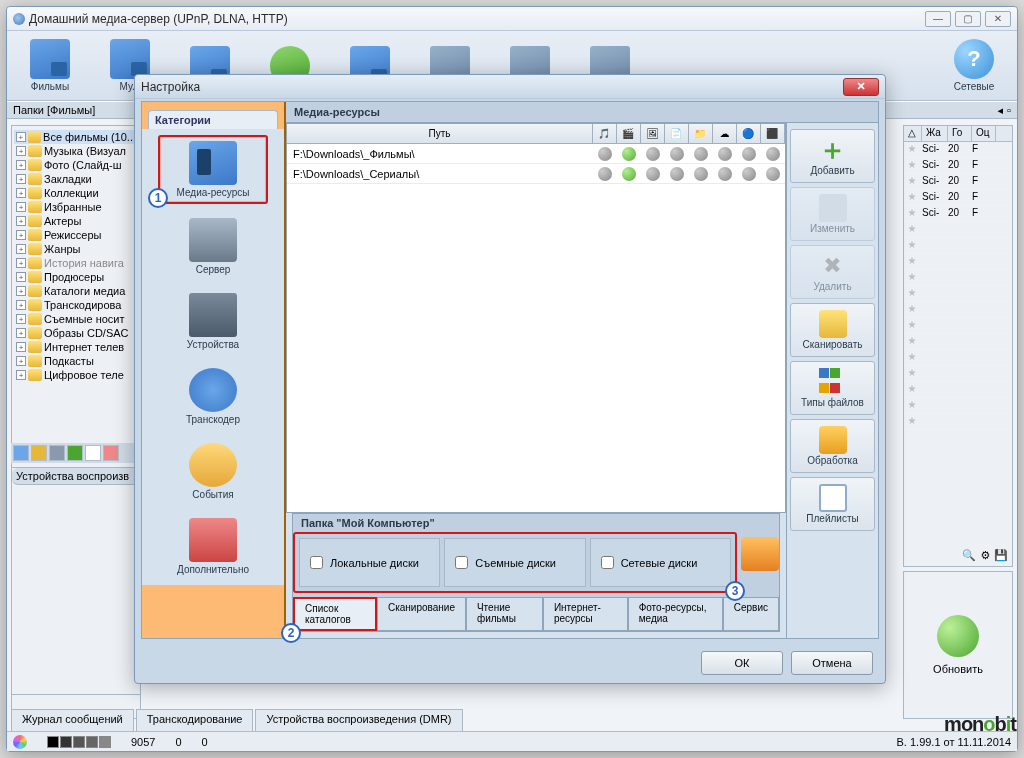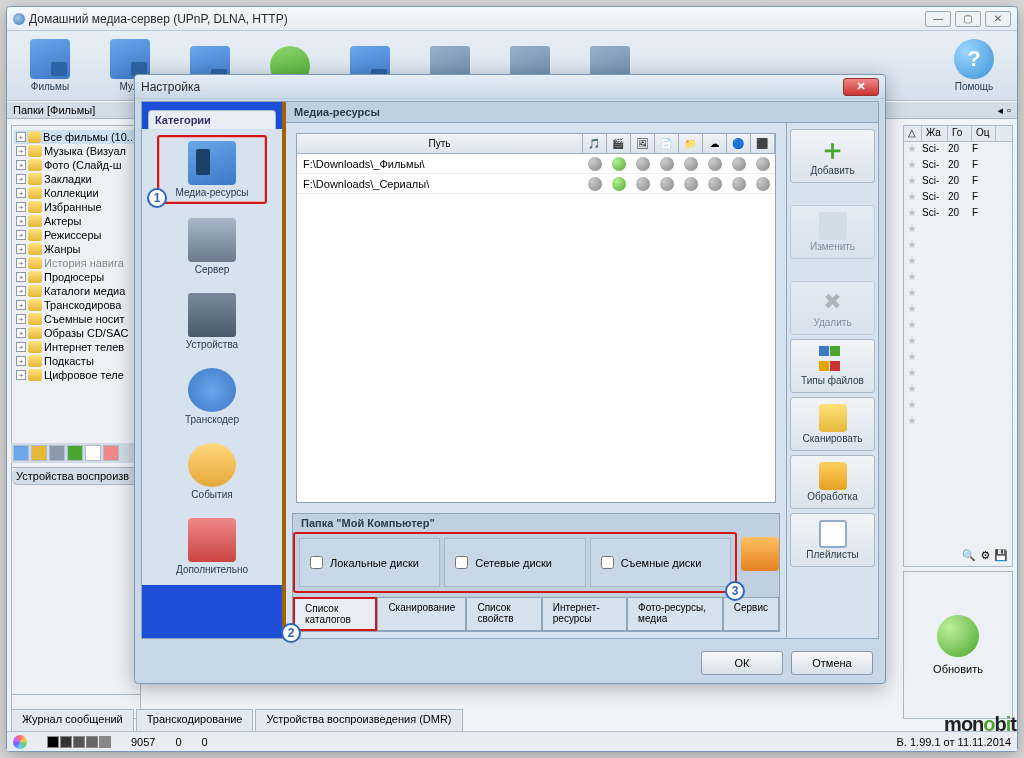--- a/index.html
+++ b/index.html
@@ -44,50 +44,50 @@
   .statusbar{position:absolute; left:0; right:0; bottom:0; height:20px; background:#e8edf3; border-top:1px solid #b0bdcc; display:flex; align-items:center; padding:0 6px; gap:20px; font-size:11px;}
   .statusbar .spacer{flex:1;}
   .color-boxes{display:flex; gap:1px;}
   .color-boxes div{width:12px;height:12px;border:1px solid #888;}
 
   
   .settings-win{ left:134px; top:74px; width:752px; height:610px; z-index:10; background:#c9d8e6; }
   .settings-win .titlebar{background:linear-gradient(#e6eef7,#c9d8e6);}
   .dlg-close{width:36px; height:18px; background:linear-gradient(#e88,#c33); border:1px solid #933; border-radius:3px; color:#fff; display:flex; align-items:center; justify-content:center; font-weight:bold; cursor:pointer;}
   .dlg-body{position:absolute; top:26px; left:6px; right:6px; bottom:44px; background:#d6e2ee; border:1px solid #8fa5bb; display:flex;}
-  .cat-panel{width:144px; background:#1d4ed8; border-right:4px solid #a16207; }
+  .cat-panel{width:144px; background:#fdba74; border-right:2px solid #a16207; }
   .cat-tab{background:#e8eef5; margin:8px 6px 0 6px; padding:3px 6px; border:1px solid #a9b8c7; border-bottom:none; border-radius:4px 4px 0 0; font-weight:bold; color:#336; font-size:11px;}
   .cat-list{background:#d6e2ee; padding:6px 4px; display:flex; flex-direction:column; gap:10px; align-items:center;}
   .cat-item{display:flex; flex-direction:column; align-items:center; gap:2px; width:110px; cursor:pointer; padding:4px;}
   .cat-item .cic{width:48px;height:44px;}
   .cat-item.sel{border:2px solid #d01818; border-radius:3px; box-shadow:0 0 0 1px #f0a8a8 inset;}
   .cat-item span{font-size:10px; color:#2a3b4c; text-align:center;}
   .media-icon{background:linear-gradient(160deg,#6aa6e8,#3c78c8); border-radius:4px; position:relative;}
   .media-icon::before{content:""; position:absolute; left:8px; top:8px; width:14px; height:26px; background:#1b406a; border-radius:2px;}
   .dev-icon{background:linear-gradient(#7a8a9a,#4a5a6a); border-radius:3px;}
   .srv-icon{background:linear-gradient(#a8b8c8,#6a7a8a); border-radius:4px;}
   .trans-icon{background:radial-gradient(circle,#6aa6e8,#3c78c8); border-radius:50%;}
   .evt-icon{background:linear-gradient(#ffd87a,#e5a83a); border-radius:50%;}
   .add-icon{background:linear-gradient(#e88,#c44); border-radius:4px;}
   .badge{position:absolute; width:20px; height:20px; background:#fff; border:2px solid #2e64c0; border-radius:50%; color:#2e64c0; font-weight:bold; display:flex; align-items:center; justify-content:center; font-size:12px; z-index:3;}
   .main-panel{flex:1; display:flex; flex-direction:column;}
   .mp-title{background:#c0d0e0; padding:4px 8px; font-weight:bold; color:#2a3b4c; border-bottom:1px solid #8fa5bb;}
-  .mp-grid{flex:1; background:#fff; margin:10px; border:1px solid #8fa5bb; display:flex; flex-direction:column;}
+  .mp-grid{flex:1; background:#fff; margin:0; border:1px solid #8fa5bb; display:flex; flex-direction:column;}
   .grid-head{background:linear-gradient(#f0f3f7,#dbe3ec); display:flex; border-bottom:1px solid #a0b0c0; height:20px;}
   .grid-head span{border-right:1px solid #a0b0c0; padding:2px 4px; font-size:10px; display:flex; align-items:center; justify-content:center;}
   .grid-head .pathcol{flex:1; font-weight:normal;}
   .grid-head .chkcol{width:24px;}
   .grid-row{display:flex; border-bottom:1px solid #e6ecf3; height:20px; align-items:center;}
   .grid-row .pathcell{flex:1; padding:2px 6px;}
   .dot{width:14px;height:14px;border-radius:50%;margin:0 5px;}
   .dot-g{background:radial-gradient(circle at 30% 30%,#b0f090,#5aa83a);}
   .dot-x{background:radial-gradient(circle at 30% 30%,#ccc,#888);}
   .action-col{width:92px; background:#d6e2ee; border-left:1px solid #8fa5bb; display:flex; flex-direction:column; padding:6px 3px; gap:4px;}
   .action-btn{display:flex; flex-direction:column; align-items:center; gap:1px; padding:4px; border:1px solid #a9b8c7; background:linear-gradient(#f0f4f8,#dbe3ec); border-radius:3px; cursor:pointer; min-height:54px; justify-content:center;}
-  .action-btn.disabled{opacity:0.5;margin-top:18px;}
+  .action-btn.disabled{opacity:0.5;}
   .aic{width:28px;height:28px;}
   .action-btn span{font-size:10px; color:#2a3b4c;}
   .plus-ic{color:#4aa62e; font-size:28px; font-weight:bold; display:flex; align-items:center; justify-content:center;}
   .edit-ic{background:#d0d8e0; border-radius:3px;}
   .del-ic{color:#888; font-size:22px; display:flex; align-items:center; justify-content:center;}
   .scan-ic{background:linear-gradient(#ffe27a,#e5b83a); border-radius:4px;}
   .types-ic{display:flex; flex-wrap:wrap; gap:1px;}
   .types-ic div{width:10px;height:10px;}
   .proc-ic{background:linear-gradient(#ffd060,#e5a020); border-radius:4px;}
   .play-ic{background:#fff; border:2px solid #8faccc; border-radius:3px;}
@@ -145,21 +145,21 @@
       </div>
     <div class="tbbtn">
         <div class="tbicn box-ic"></div>
       </div>
     <div class="tbbtn">
         <div class="tbicn box-ic"></div>
       </div>
     <div style="flex:1"></div>
     <div class="tbbtn">
         <div class="tbicn help-ic">?</div>
-        <span class="lbl">Помощь</span>
+        <span class="lbl">Сетевые</span>
       </div>
   </div>
   <div class="second-bar">
     <span>Папки [Фильмы]</span>
     <span style="display:flex;gap:4px">
         <span>◂</span>
         <span>▫</span>
       </span>
   </div>
 
@@ -468,70 +468,70 @@
             <div style="display:flex;align-items:center;">
               <div style="flex:1">
                 <div class="ls-title">Папка "Мой Компьютер"</div>
                 <div class="ls-checks hl">
                   <label class="cbox">
                       <input type="checkbox" style="">
                       <span>Локальные диски</span>
                     </label>
                   <label class="cbox">
                       <input type="checkbox" style="">
-                      <span>Сетевые диски</span>
+                      <span>Съемные диски</span>
                     </label>
                   <label class="cbox">
                       <input type="checkbox" style="">
-                      <span>Съемные диски</span>
+                      <span>Сетевые диски</span>
                     </label>
                   <div class="badge" style="right:-10px;bottom:-10px;">3</div>
                 </div>
               </div>
               <div class="side-icon"></div>
             </div>
             <div class="ls-tabs">
               <div class="ltab active" style="position:relative;"><span>Список каталогов</span>
                 <div class="badge" style="left:-14px;bottom:-14px;">2</div>
               </div>
               <div class="ltab">Сканирование</div>
-              <div class="ltab">Список свойств</div>
+              <div class="ltab">Чтение фильмы</div>
               <div class="ltab">Интернет-ресурсы</div>
               <div class="ltab">Фото-ресурсы, медиа</div>
               <div class="ltab">Сервис</div>
             </div>
           </div>
         </div>
         <div class="action-col">
           <div class="action-btn">
               <div class="aic plus-ic">＋</div>
               <span>Добавить</span>
             </div>
           <div class="action-btn disabled">
               <div class="aic edit-ic"></div>
               <span>Изменить</span>
             </div>
           <div class="action-btn disabled">
               <div class="aic del-ic">✖</div>
               <span>Удалить</span>
+            </div>
+          <div class="action-btn">
+              <div class="aic scan-ic"></div>
+              <span>Сканировать</span>
             </div>
           <div class="action-btn">
               <div class="aic types-ic">
                 <div style="background:#3c78c8"></div>
                 <div style="background:#4aa62e"></div>
                 <div style="background:#e5a400"></div>
                 <div style="background:#c33"></div>
               </div>
               <span>Типы файлов</span>
             </div>
           <div class="action-btn">
-              <div class="aic scan-ic"></div>
-              <span>Сканировать</span>
-            </div>
-          <div class="action-btn">
               <div class="aic proc-ic"></div>
               <span>Обработка</span>
             </div>
           <div class="action-btn">
               <div class="aic play-ic"></div>
               <span>Плейлисты</span>
             </div>
         </div>
       </div>
     </div>

